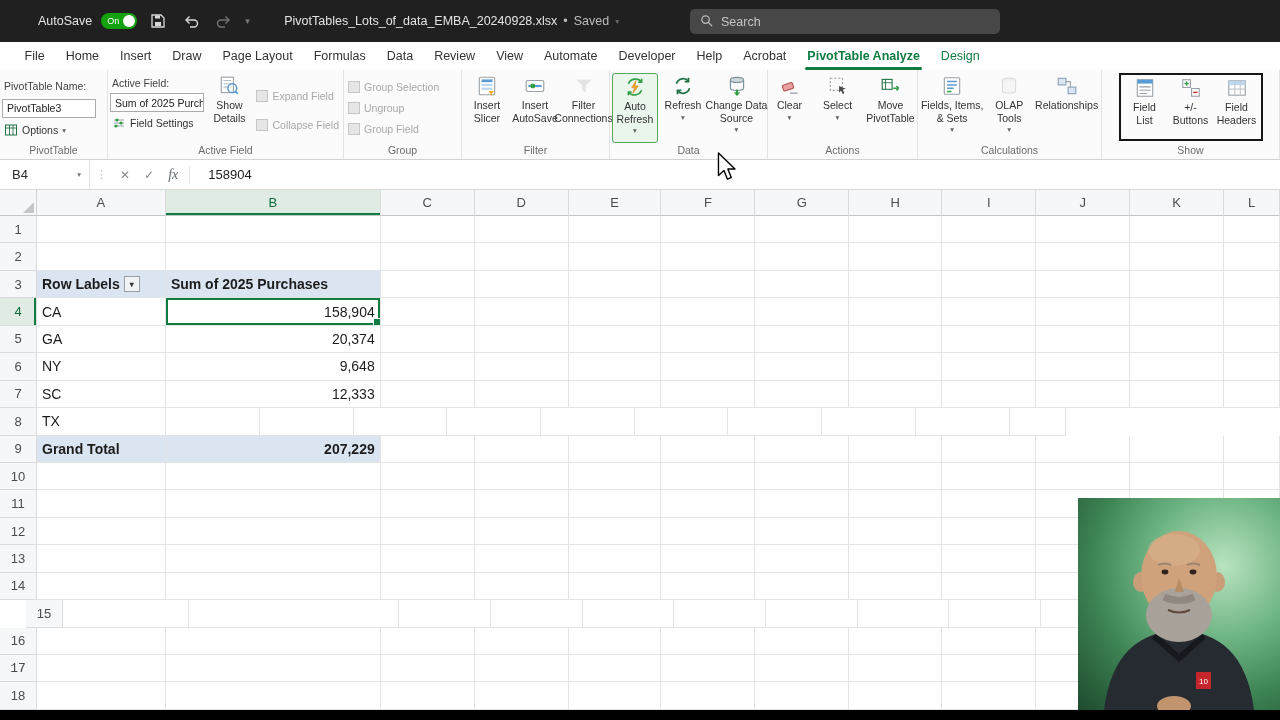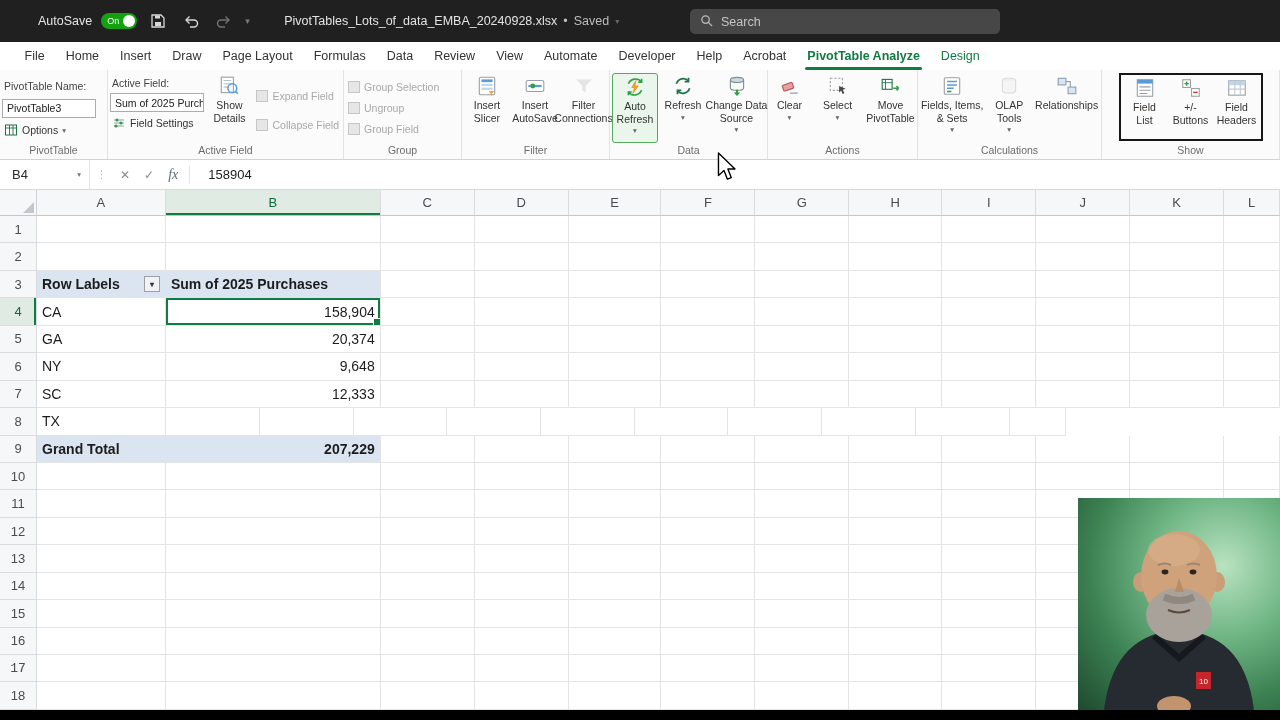--- a/index.html
+++ b/index.html
@@ -73,21 +73,21 @@
   .tri { position:absolute; right:2px; bottom:2px; width:0; height:0; border-left:11px solid transparent; border-bottom:11px solid #c3c7cb; }
   .chd { height:26px; background:#f6f7f8; color:#4a4d50; font-size:13px; display:flex; align-items:center; justify-content:center; border-right:1px solid #d9dbdd; border-bottom:1px solid #c4c7c9; }
   .rhd { width:37px; flex:none; background:#f6f7f8; color:#4a4d50; font-size:13px; display:flex; align-items:center; justify-content:center; border-right:1px solid #d9dbdd; border-bottom:1px solid #d9dbdd; }
   .selc { background:#e0ebe3; color:#0d6b3b; box-shadow:inset 0 -2px 0 #107c41; }
   .selr { background:#e0ebe3; color:#0d6b3b; box-shadow:inset -2px 0 0 #107c41; }
   .grow { display:flex; }
   .cell { position:relative; display:flex; align-items:center; padding:0 5px; border-right:1px solid #e2e4e6; border-bottom:1px solid #e2e4e6; font-size:14px; color:#1c1c1c; background:#fff; overflow:hidden; white-space:nowrap; }
   .cell.num { justify-content:flex-end; }
   .cell.bold { font-weight:700; }
   .cell.pvh { background:#dbe5f1; }
-  .cell.hasdd { justify-content:space-between; }
+  .cell.hasdd { }
   .selcell { box-shadow:inset 0 0 0 2px #107c41; z-index:2; }
   .selcell::after { content:""; position:absolute; right:0; bottom:0; width:6px; height:6px; background:#107c41; border-left:1px solid #fff; border-top:1px solid #fff; }
   .ddbtn { width:16px; height:16px; flex:none; border:1px solid #9aa0a6; background:#f1f3f4; color:#333; font-size:8px; display:flex; align-items:center; justify-content:center; margin-left:4px; }
 
   
   .webcam { position:absolute; left:1078px; top:498px; width:202px; height:212px; z-index:5; overflow:hidden; background:radial-gradient(circle at 72% 32%, #b9e3c0 0%, #6fb584 35%, #3d8253 65%, #1d4a2e 100%); }
   .webcam svg { width:100%; height:100%; display:block; }
   .bottombar { position:absolute; left:0; top:710px; width:100%; height:10px; background:#000; z-index:6; }
   .cursor { position:absolute; left:714px; top:152px; width:26px; height:32px; z-index:9; }
 </style>
@@ -667,21 +667,21 @@
         <div class="cell" style="width: 94px;"></div>
         <div class="cell" style="width: 93px;"></div>
         <div class="cell" style="width: 94px;"></div>
         <div class="cell" style="width: 94px;"></div>
         <div class="cell" style="width: 93px;"></div>
         <div class="cell" style="width: 94px;"></div>
         <div class="cell" style="width: 94px;"></div>
         <div class="cell" style="width: 94px;"></div>
         <div class="cell" style="width: 56px;"></div>
       </div>
-      <div class="grow" style="height: 27.44px;">
+      <div class="grow" style="height: 27.44px; padding-left: 26px;">
         <div class="rhd">15</div>
         <div class="cell" style="width: 129px;"></div>
         <div class="cell" style="width: 215px;"></div>
         <div class="cell" style="width: 94px;"></div>
         <div class="cell" style="width: 94px;"></div>
         <div class="cell" style="width: 93px;"></div>
         <div class="cell" style="width: 94px;"></div>
         <div class="cell" style="width: 94px;"></div>
         <div class="cell" style="width: 93px;"></div>
         <div class="cell" style="width: 94px;"></div>

